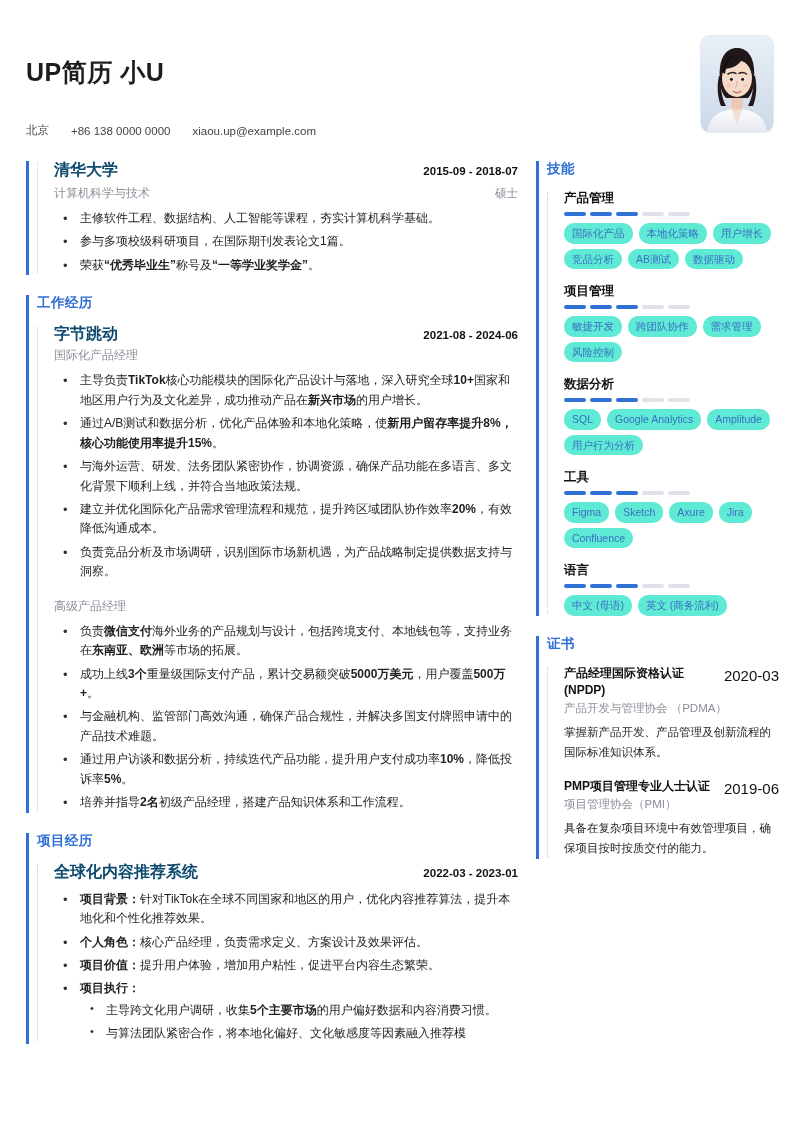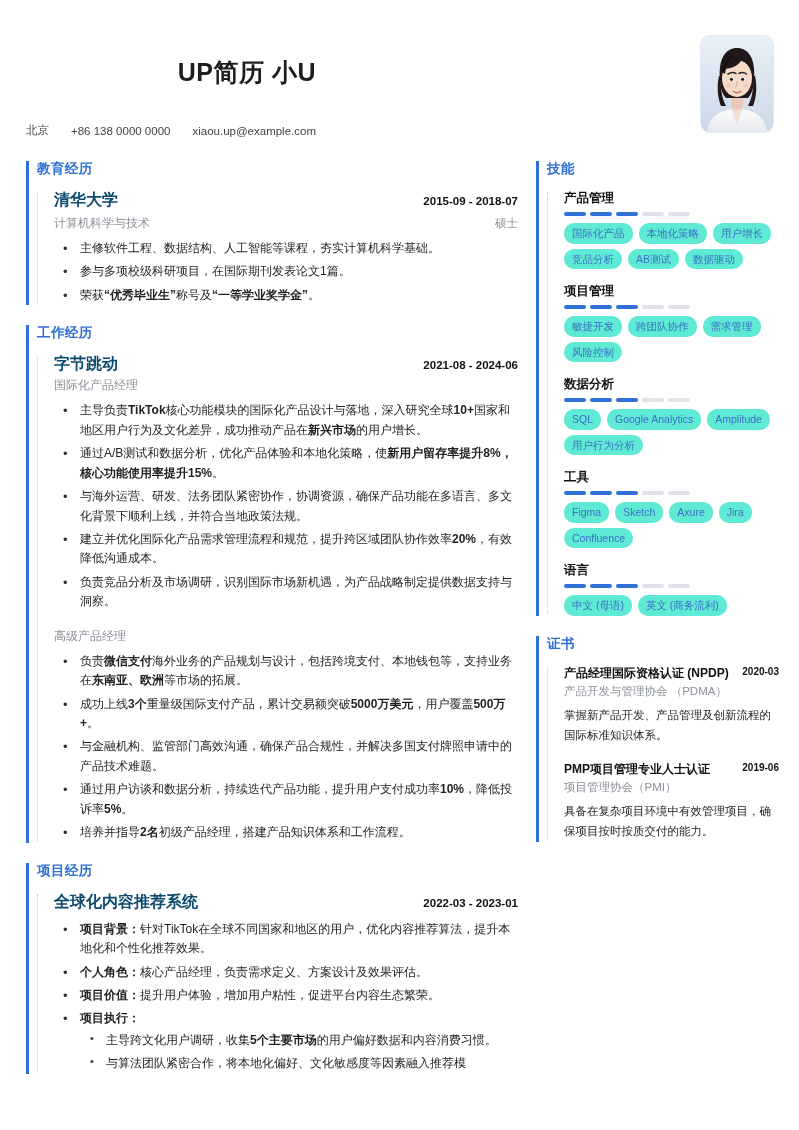--- a/index.html
+++ b/index.html
@@ -20,21 +20,20 @@
     padding: 22px 26px 0 26px;
     overflow: hidden;
   }
 
   
   .header {
     display: flex;
     align-items: flex-start;
     justify-content: space-between;
     padding-top: 14px;
-    text-align: right;
   }
   .header-left { padding-top: 20px; }
   .resume-title {
     font-size: 25px;
     font-weight: 600;
     letter-spacing: 0.5px;
     color: #1d1d1d;
   }
   .contact-line {
     margin-top: 34px;
@@ -202,22 +201,22 @@
   .cert { margin-bottom: 15px; }
   .cert:last-child { margin-bottom: 0; }
   .cert-head {
     font-size: 12px;
     font-weight: 700;
     color: #111111;
     line-height: 1.42;
   }
   .cert-date {
     float: right;
-    font-weight: 700;
-    font-size: 10px;
+    font-weight: 400;
+    font-size: 15px;
     color: #111111;
     margin-left: 13px;
   }
   .cert-org {
     font-size: 11.5px;
     color: #8a8f98;
     line-height: 1.45;
     margin-top: 1px;
   }
   .cert-desc {
@@ -287,21 +286,20 @@
         <path d="M52 40 C53 52 51 62 47 70 L52 70 C56 60 56 48 54 40 Z" fill="#20181a"></path>
       </svg>
     </div>
   </div>
 
   <div class="body-cols">
 
     <div class="col-left">
 
       <div class="section">
-        <div class="section-title">教育经历</div>
         <div class="section-body">
           <div class="entry">
             <div class="entry-row">
               <span class="entry-org">清华大学</span>
               <span class="entry-date">2015-09 - 2018-07</span>
             </div>
             <div class="sub-row">
               <span class="entry-sub">计算机科学与技术</span>
               <span class="entry-meta">硕士</span>
             </div>

